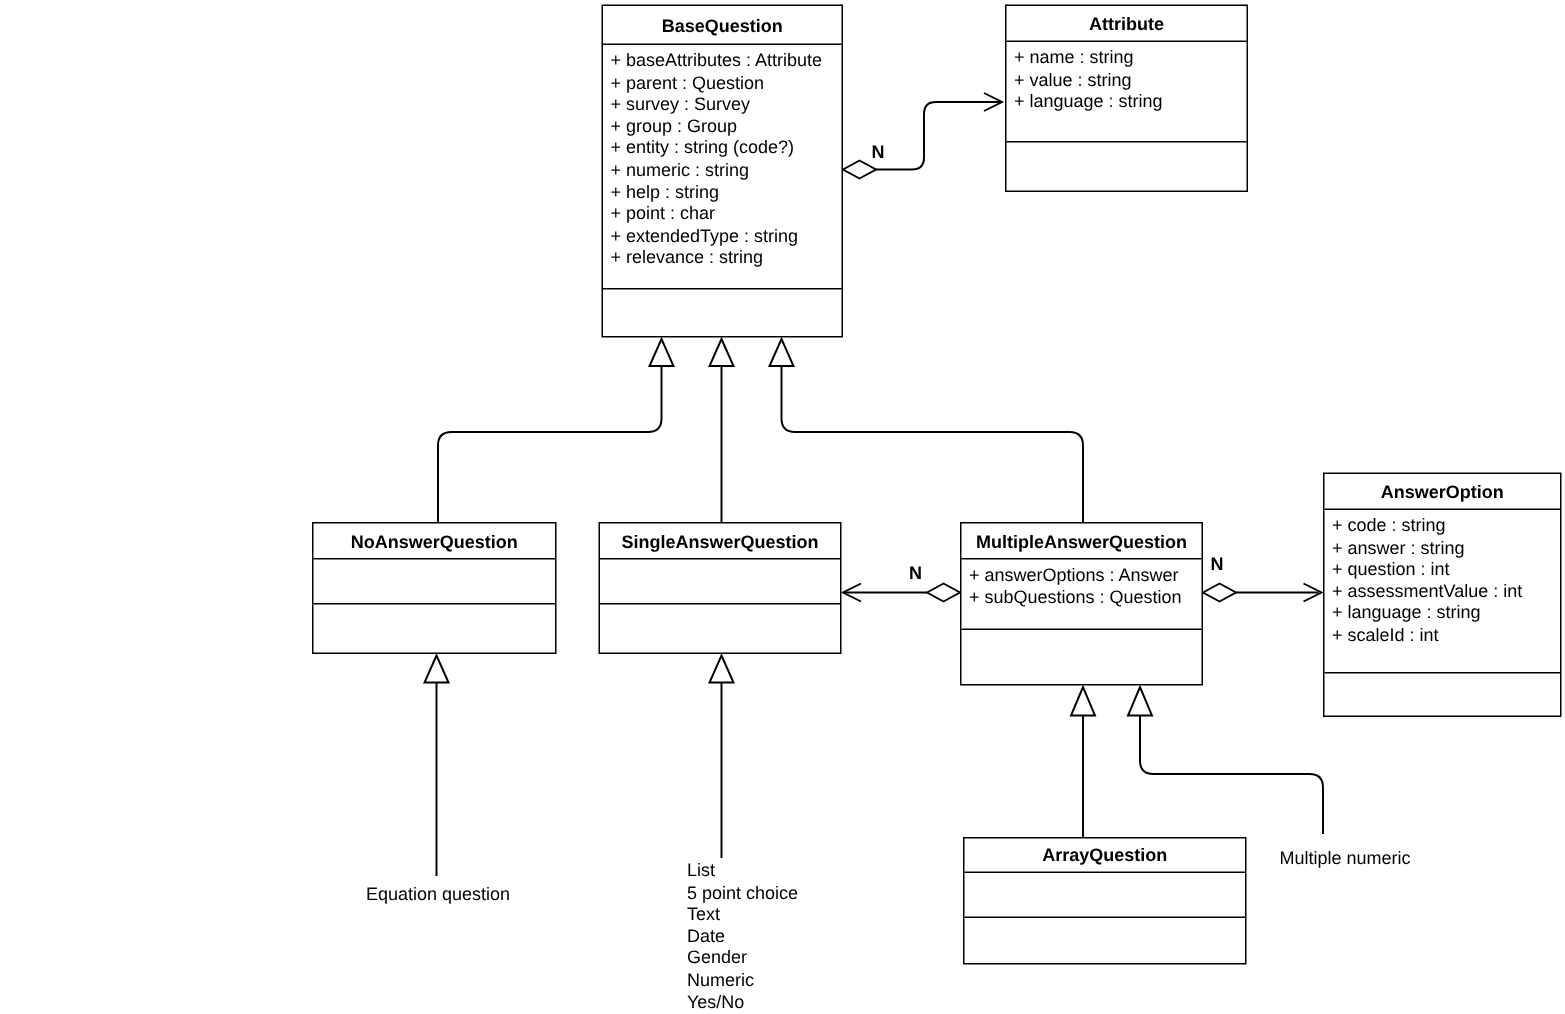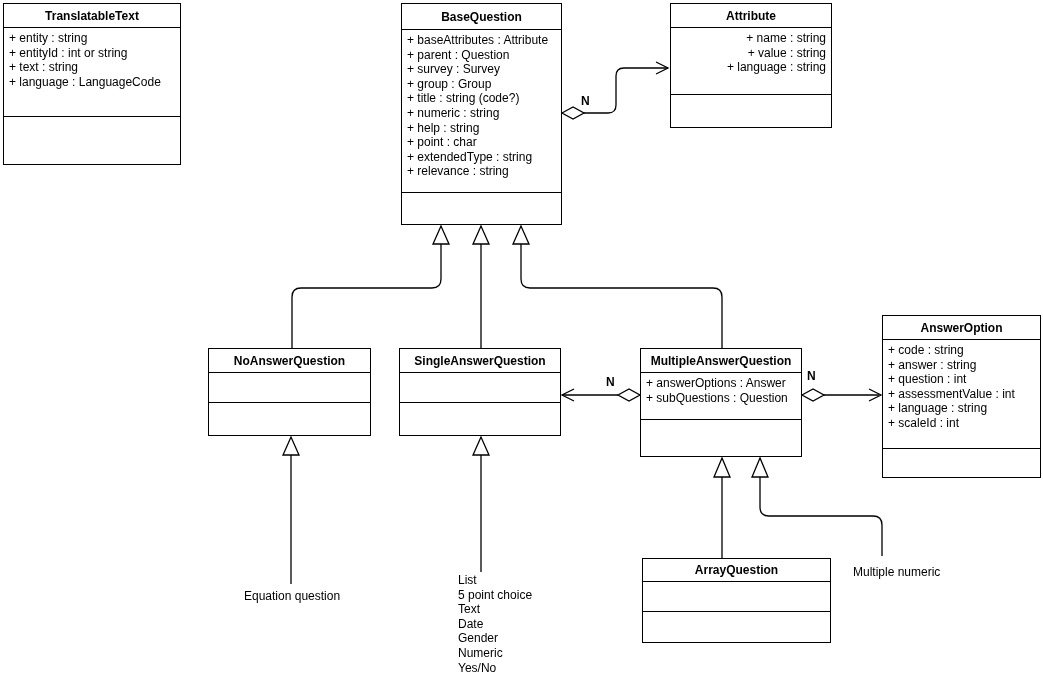--- a/index.html
+++ b/index.html
@@ -109,51 +109,41 @@
         <polygon fill="#ffffff" points="291,437 283,455 299,455"></polygon>
       </g>
 
       <g>
         <path d="M481,455 V572"></path>
         <polygon fill="#ffffff" points="481,437 473,455 489,455"></polygon>
       </g>
     </g>
   </svg>
 
-  <div class="uml-class" style="left:3px; top:3px; width:178px; height:162px;">
-    <div class="uml-title" style="height:24px;">TranslatableText</div>
-    <div class="uml-comp" style="height:88px;">
-      <div class="uml-attr">+ entity : string</div>
-      <div class="uml-attr">+ entityId : int or string</div>
-      <div class="uml-attr">+ text : string</div>
-      <div class="uml-attr">+ language : LanguageCode</div>
-    </div>
-    <div class="uml-comp" style="height:47px;"></div>
-  </div>
 
   <div class="uml-class" style="left:401px; top:3px; width:161px; height:222px;">
     <div class="uml-title" style="height:26px;">BaseQuestion</div>
     <div class="uml-comp" style="height:162px;">
       <div class="uml-attr">+ baseAttributes : Attribute</div>
       <div class="uml-attr">+ parent : Question</div>
       <div class="uml-attr">+ survey : Survey</div>
       <div class="uml-attr">+ group : Group</div>
-      <div class="uml-attr">+ title : string (code?)</div>
+      <div class="uml-attr">+ entity : string (code?)</div>
       <div class="uml-attr">+ numeric : string</div>
       <div class="uml-attr">+ help : string</div>
       <div class="uml-attr">+ point : char</div>
       <div class="uml-attr">+ extendedType : string</div>
       <div class="uml-attr">+ relevance : string</div>
     </div>
     <div class="uml-comp" style="height:31px;"></div>
   </div>
 
   <div class="uml-class" style="left:670px; top:3px; width:162px; height:125px;">
     <div class="uml-title" style="height:24px;">Attribute</div>
-    <div class="uml-comp" style="height:66px;text-align:right;">
+    <div class="uml-comp" style="height:66px;">
       <div class="uml-attr">+ name : string</div>
       <div class="uml-attr">+ value : string</div>
       <div class="uml-attr">+ language : string</div>
     </div>
     <div class="uml-comp" style="height:32px;"></div>
   </div>
 
   <div class="uml-class" style="left:208px; top:348px; width:163px; height:88px;">
     <div class="uml-title" style="height:24px;">NoAnswerQuestion</div>
     <div class="uml-comp" style="height:29px;"></div>

